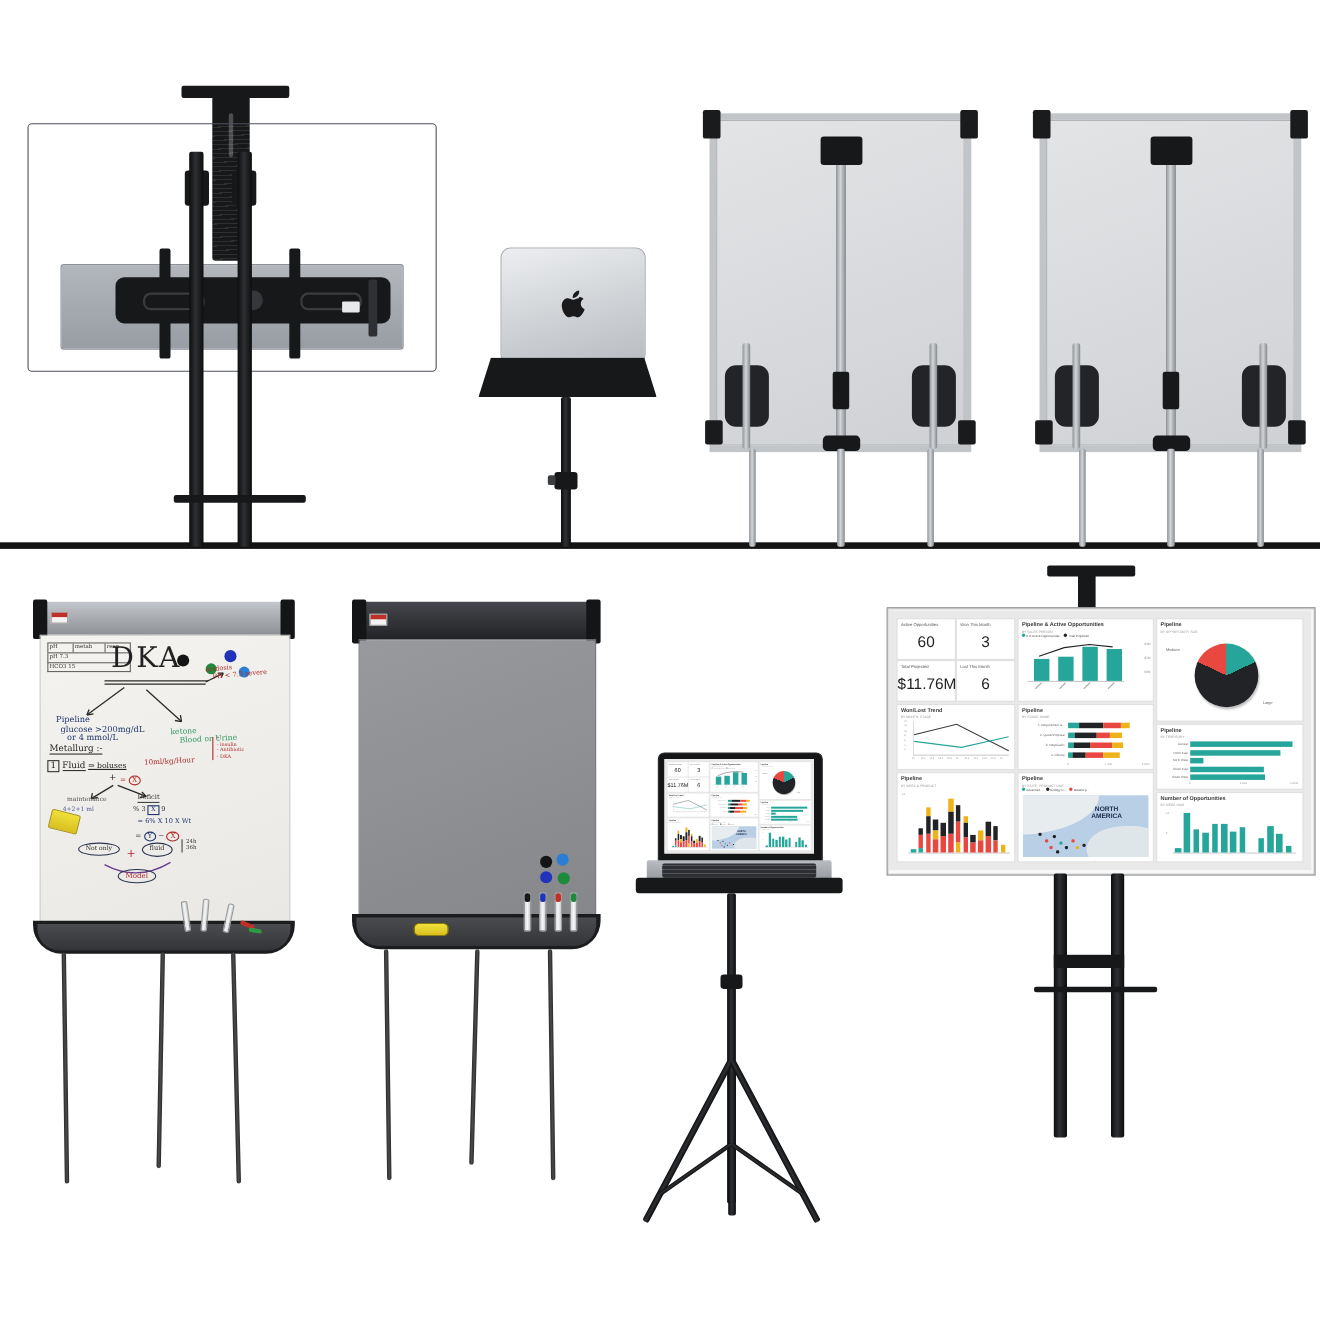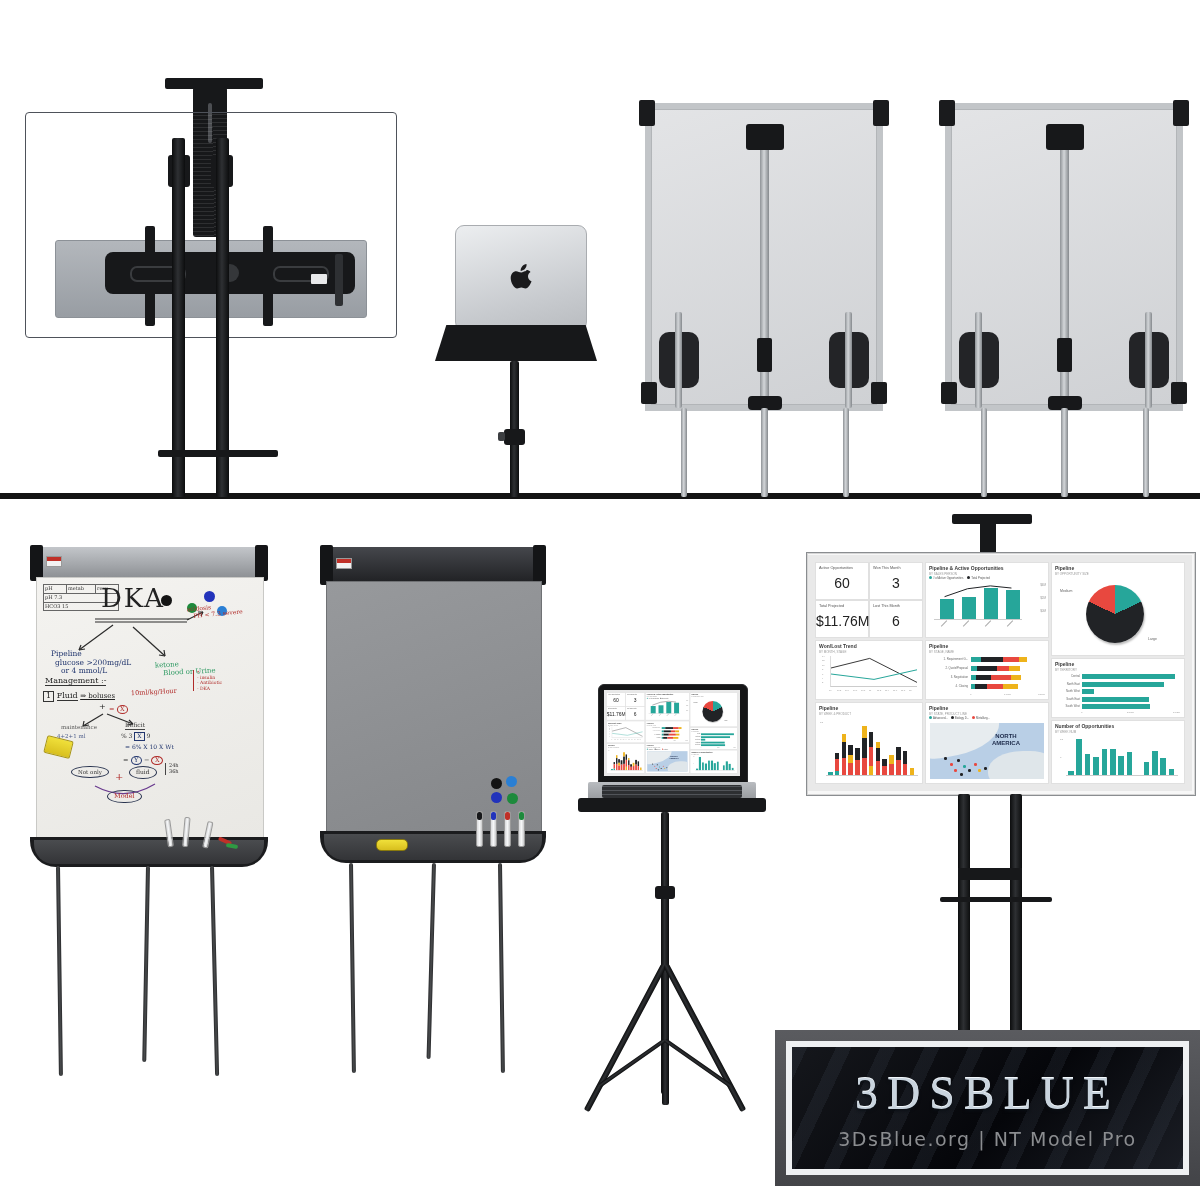--- a/index.html
+++ b/index.html
@@ -184,21 +184,21 @@
       </div>
       <div class="hw" style="left:118px;top:82px;font-size:7px;color:#2f9a63;transform:rotate(-3deg);">
         <div>ketone</div>
         <div style="padding-left:8px;">Blood or Urine</div>
       </div>
       <div class="hw" style="left:14px;top:72px;font-size:7.5px;color:#22366e;">
         <div>Pipeline</div>
         <div style="padding-left:4px;">glucose &gt;200mg/dL</div>
         <div style="padding-left:10px;">or  4 mmol/L</div>
       </div>
-      <div class="hw" style="left:8px;top:98px;font-size:8px;color:#222;border-bottom:1px solid #333;">Management :-</div>
+      <div class="hw" style="left:8px;top:98px;font-size:8px;color:#222;border-bottom:1px solid #333;">Metallurg :-</div>
       <div class="hw" style="left:6px;top:113px;font-size:8px;color:#222;">
         <span class="boxed" style="border-color:#333;">1</span>
         <span style="border-bottom:1px solid #333;">Fluid</span>
         <span style="font-size:7px;text-decoration:underline;">⇒ boluses</span>
       </div>
       <div class="hw" style="left:94px;top:111px;font-size:6.5px;color:#b02a28;transform:rotate(-3deg);">10ml/kg/Hour</div>
       <div class="hw" style="left:62px;top:124px;font-size:8px;color:#222;">+</div>
       <div class="hw" style="left:72px;top:127px;font-size:6.5px;color:#b02a28;">
         <span>=</span>
         <span class="circ" style="border:1px solid #b02a28;">X</span>
@@ -765,22 +765,14 @@
             <div style="position: absolute; left: 102.8px; bottom: 0px; width: 5.5px; height: 5.7px; background: rgb(38, 166, 154);"></div>
           </div>
         </div>
       </div>
   </div>
   <div class="abs pole" style="left:958px;top:794px;width:12px;height:240px;"></div>
   <div class="abs pole" style="left:1010px;top:794px;width:12px;height:240px;"></div>
   <div class="abs blk" style="left:958px;top:868px;width:64px;height:12px;"></div>
   <div class="abs blk" style="left:940px;top:897px;width:112px;height:5px;border-radius:2px;"></div>
 
-  <div class="abs plaque-outer" style="left:775px;top:1030px;width:403px;height:134px;z-index:50;">
-    <div class="plaque-white">
-      <div class="plaque-core">
-        <div class="plaque-title">3DSBLUE</div>
-        <div class="plaque-sub">3DsBlue.org | NT Model Pro</div>
-      </div>
-    </div>
-  </div>
 
 </div>
 
 </body></html>

